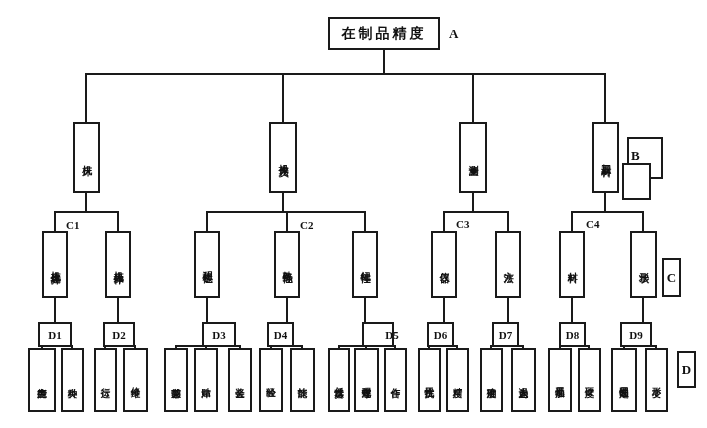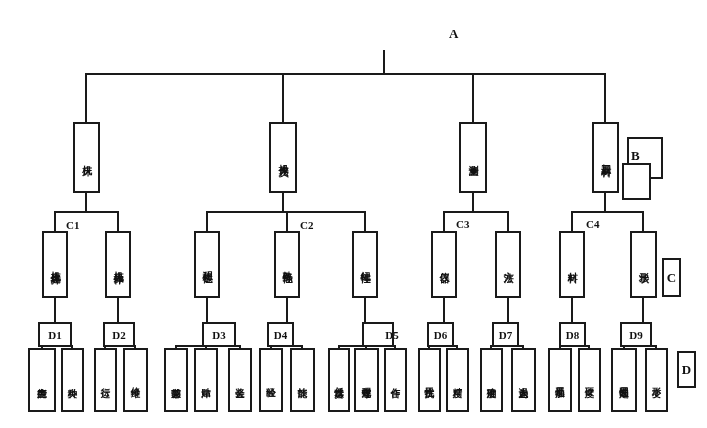--- a/index.html
+++ b/index.html
@@ -15,20 +15,21 @@
   .tag{position:absolute;font-family:"Liberation Serif",serif;font-weight:bold;font-size:13px;}
   .gtag{position:absolute;font-family:"Liberation Serif",serif;font-weight:bold;font-size:11px;}
   .dtag{font-family:"Liberation Serif",serif;font-weight:bold;font-size:11px;}
   .legend-letter{font-family:"Liberation Serif",serif;font-weight:bold;font-size:13px;}
 </style>
 </head>
 <body>
 
 <div id="stage">
 
+  <div class="box root-box" style="left:328px;top:17px;width:112px;height:33px;">在制品精度</div>
   <div class="tag" style="left:449px;top:26px;">A</div>
 
   <div class="box" style="left:627px;top:137px;width:36px;height:42px;"></div>
   <div class="box" style="left:622px;top:163px;width:29px;height:37px;"></div>
   <div class="tag" style="left:631px;top:148px;">B</div>
 
   <div class="box" style="left:662px;top:258px;width:19px;height:39px;">
     <span class="legend-letter">C</span>
   </div>
 

